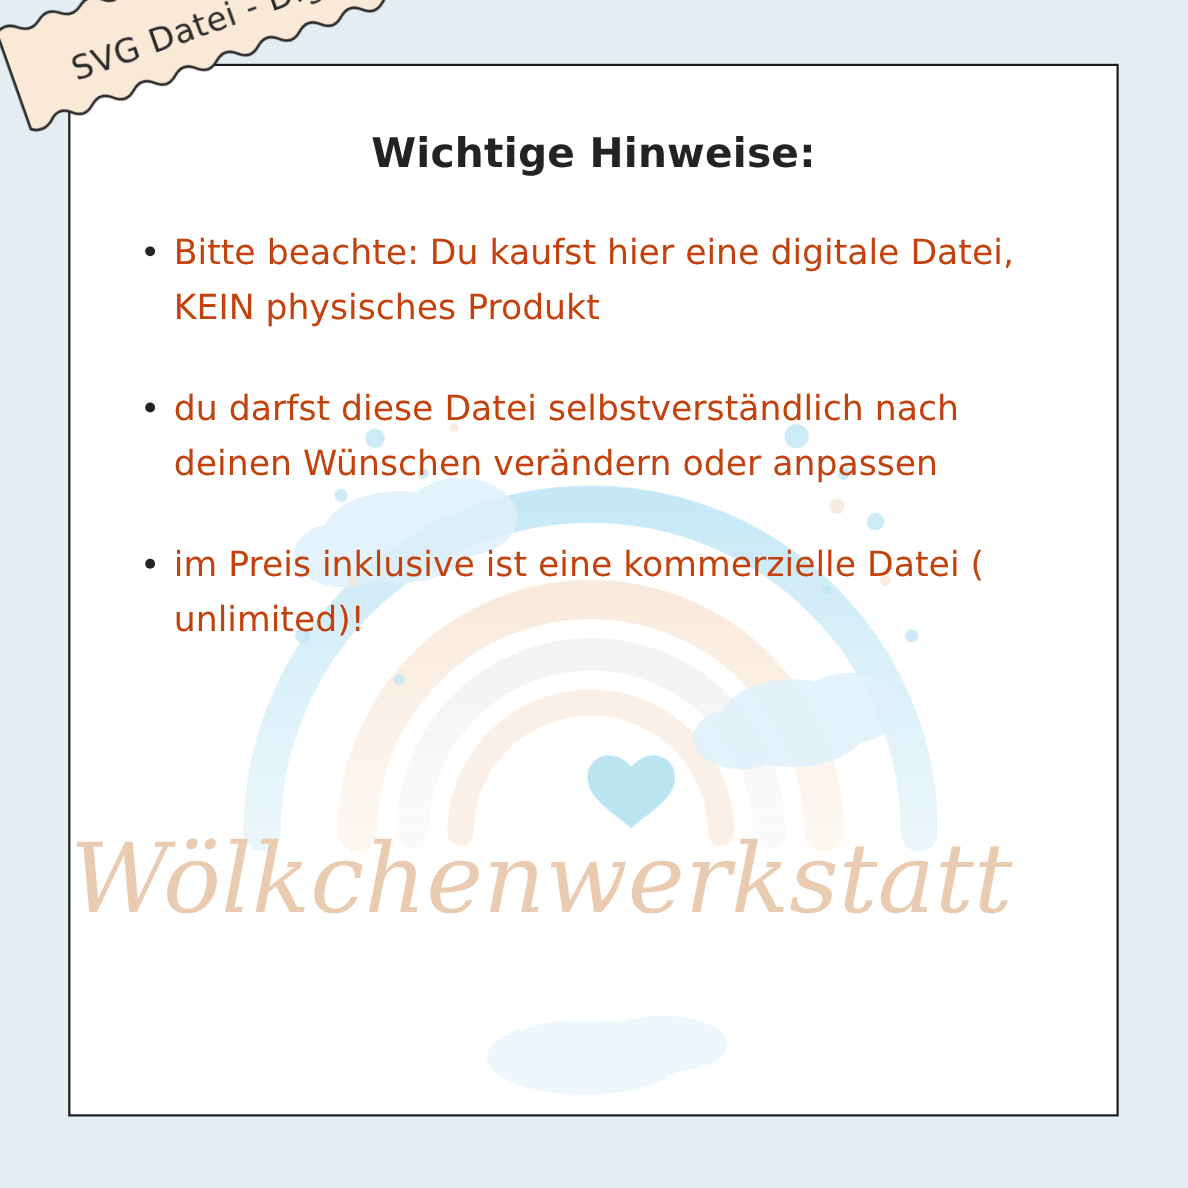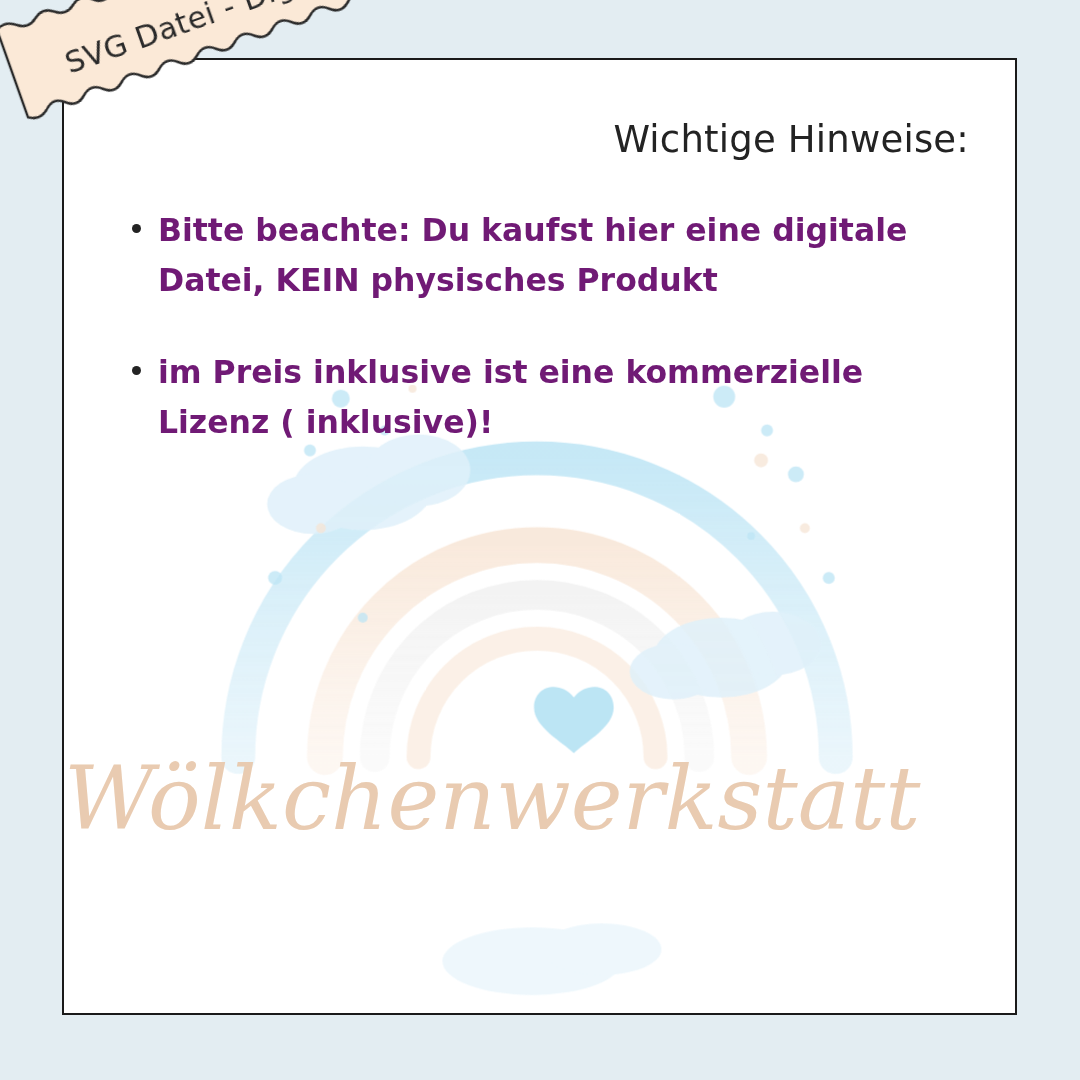--- a/index.html
+++ b/index.html
@@ -43,46 +43,45 @@
     position: absolute;
     left: 0;
     top: 0;
     width: 100%;
     height: 100%;
     box-sizing: border-box;
     padding: 58px 46px 0 46px;
   }
 
   #heading {
-    text-align: right;
+    text-align: center;
     font-size: 37px;
     color: #232323;
-    font-weight: 400;
+    font-weight: 700;
     letter-spacing: 0.2px;
     margin: 0 0 44px 0;
     position: relative;
     z-index: 3;
   }
 
   ul#bullet-list {
     list-style: none;
     margin: 0;
     padding: 0;
     position: relative;
     z-index: 3;
   }
 
   ul#bullet-list li {
     position: relative;
     padding-left: 48px;
     margin-bottom: 41px;
     font-size: 31.5px;
     line-height: 1.6;
-    color: #701a75;
-    font-weight: bold;
+    color: #c2410c;
   }
 
   ul#bullet-list li:last-child {
     margin-bottom: 0;
   }
 
   ul#bullet-list li .dot {
     position: absolute;
     left: 22px;
     top: 19px;
@@ -190,21 +189,25 @@
   <div id="content">
     <h1 id="heading">Wichtige Hinweise:</h1>
 
     <ul id="bullet-list">
       <li>
         <span class="dot"></span>
         <span>Bitte beachte: Du kaufst hier eine digitale Datei, KEIN physisches Produkt</span>
       </li>
       <li>
         <span class="dot"></span>
-        <span>im Preis inklusive ist eine kommerzielle Lizenz ( inklusive)!</span>
+        <span>du darfst diese Datei selbstverständlich nach deinen Wünschen verändern oder anpassen</span>
+      </li>
+      <li>
+        <span class="dot"></span>
+        <span>im Preis inklusive ist eine kommerzielle Datei ( unlimited)!</span>
       </li>
     </ul>
   </div>
 </div>
 
 <div id="tape">
   <svg width="520" height="190" viewBox="0 0 520 190">
     <path d="M6 40 q10 -6 20 2 q10 8 20 0 q10 -8 20 0 q10 8 20 0 q10 -8 20 1 q10 9 20 0
              q10 -9 20 0 q10 9 20 0 q10 -9 20 0 q10 9 20 0 q10 -9 20 0 q10 9 20 0
              q10 -9 20 0 q10 9 20 0 q10 -9 20 0 q10 9 20 0 q10 -9 20 0 q10 9 20 0

